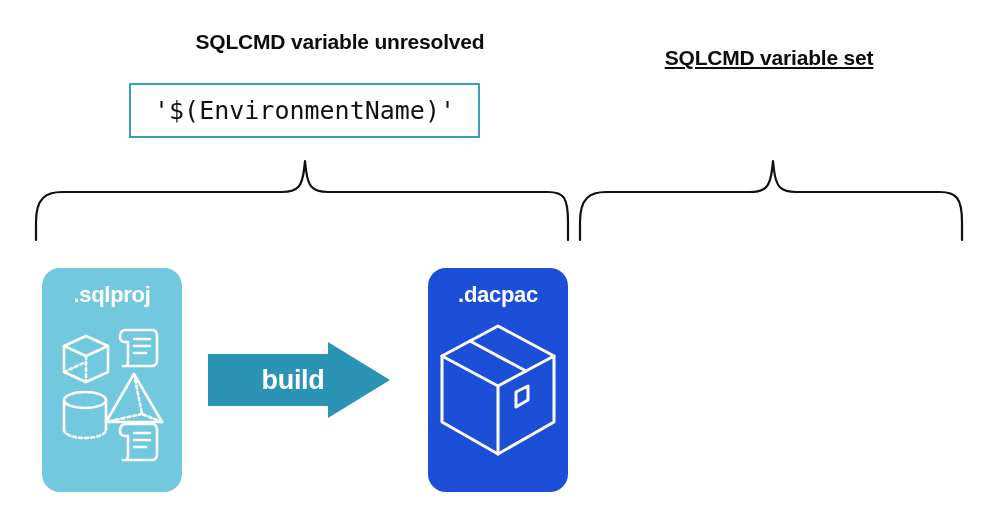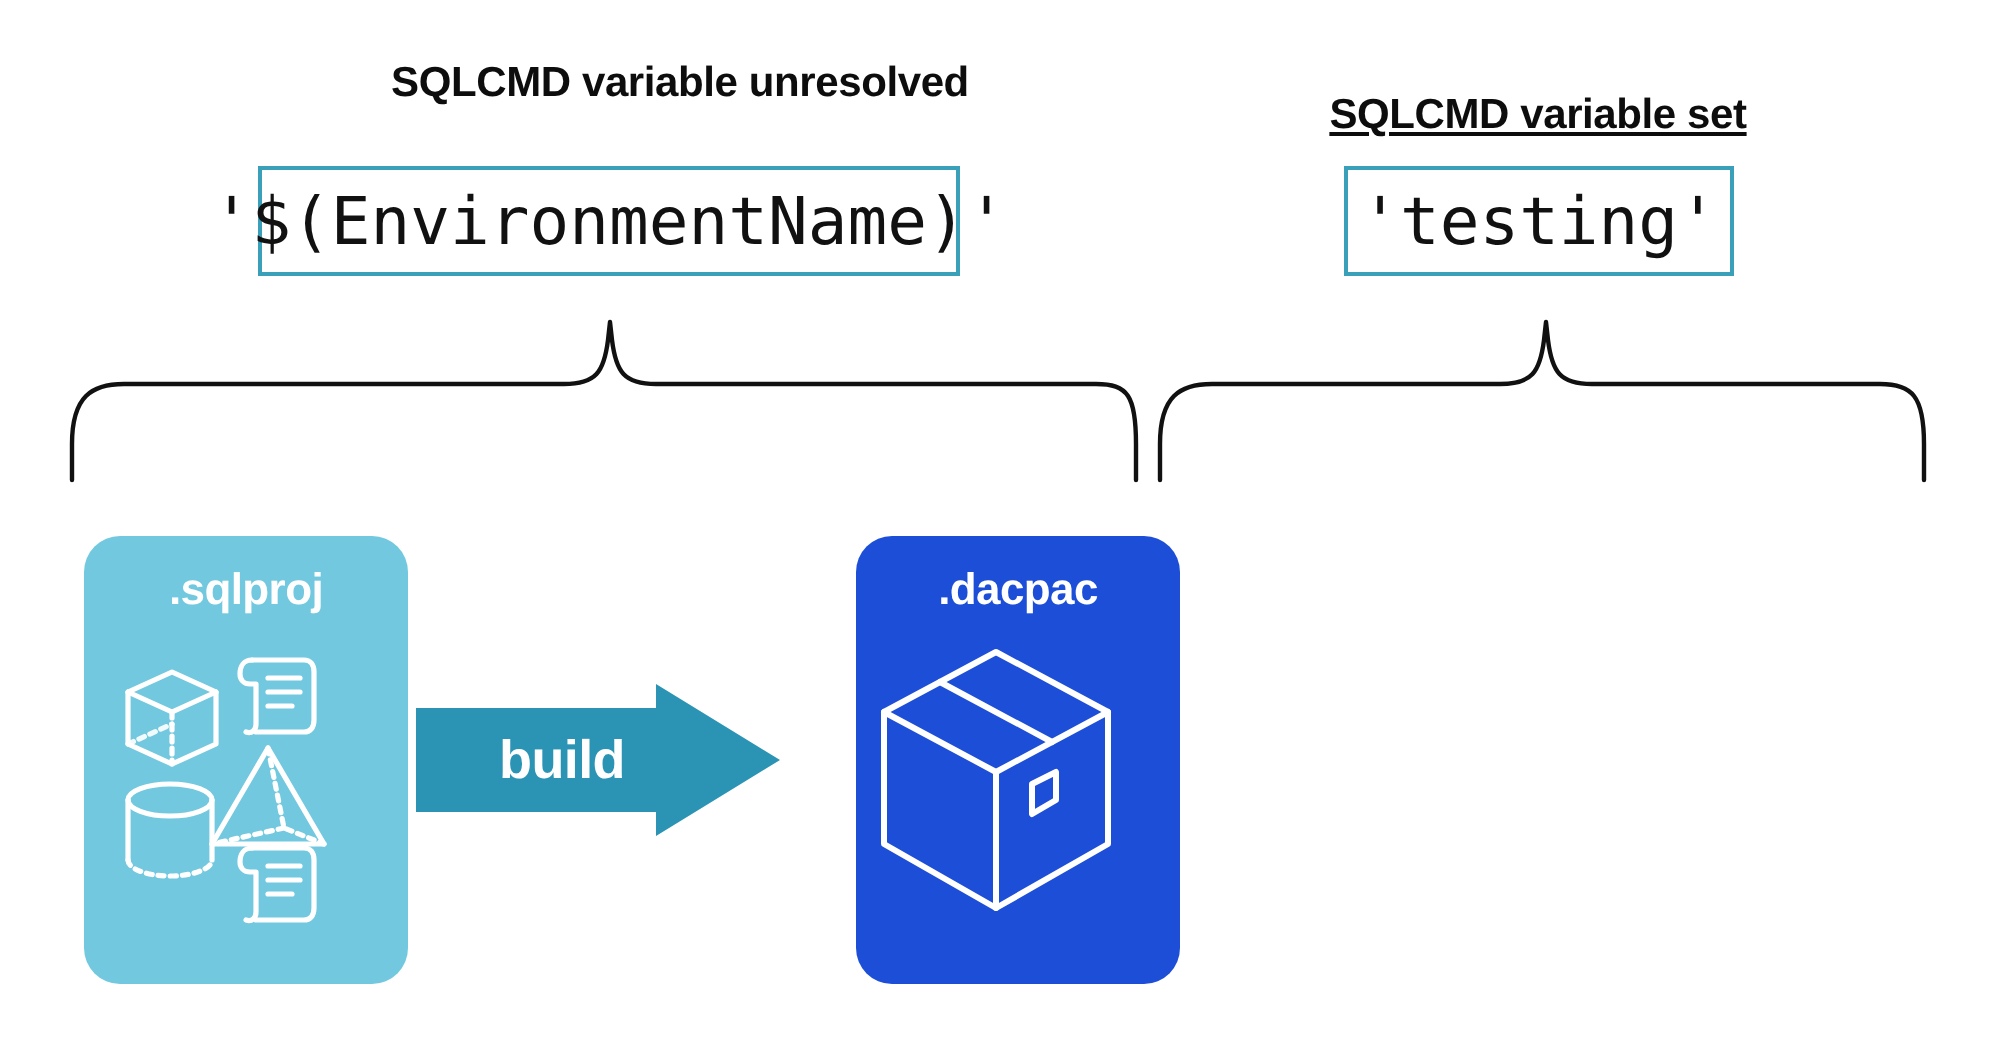--- a/index.html
+++ b/index.html
@@ -39,21 +39,21 @@
   
   .codebox {
     position: absolute;
     box-sizing: border-box;
     border: 2px solid #3a9fb8;
     background: #ffffff;
     display: flex;
     align-items: center;
     justify-content: center;
     font-family: "DejaVu Sans Mono", "Liberation Mono", monospace;
-    font-size: 33px;
+    font-size: 25px;
     color: #111111;
     white-space: nowrap;
     letter-spacing: 0px;
   }
   #codebox-left  { left: 129px; top: 83px; width: 351px; height: 55px; }
   #codebox-right { left: 672px; top: 83px; width: 195px; height: 55px; }
 
   
   .brace-svg {
     position: absolute;
@@ -62,21 +62,21 @@
     width: 1000px;
     height: 100px;
     overflow: visible;
     pointer-events: none;
   }
 
   
   .stagebox {
     position: absolute;
     top: 268px;
-    width: 162px;
+    width: 140px;
     height: 224px;
     border-radius: 18px;
   }
   #box-sqlproj  { left: 42px;  background: #72c8de; }
   #box-dacpac   { left: 428px; background: #1d4ed8; }
   #box-database { left: 822px; background: #24748a; }
 
   .stagebox-label {
     position: absolute;
     top: 14px;
@@ -105,21 +105,21 @@
     width: 182px;
     height: 76px;
   }
   #arrow-build  { left: 208px; }
   #arrow-deploy { left: 600px; }
 
   .arrow svg { display: block; }
 
   .arrow-label {
     position: absolute;
-    left: 0;
+    left: 12px;
     top: 0;
     width: 146px;
     height: 76px;
     display: flex;
     align-items: center;
     justify-content: center;
     font-family: "Liberation Sans", sans-serif;
     font-weight: bold;
     font-size: 27px;
     color: #ffffff;
@@ -132,21 +132,20 @@
 <body>
 
 <div id="stage">
 
   <div class="heading" id="heading-left">SQLCMD variable unresolved</div>
 
   <div class="heading" id="heading-right">SQLCMD variable set</div>
 
   <div class="codebox" id="codebox-left">'$(EnvironmentName)'</div>
 
-  <div class="codebox" id="codebox-right">'testing'</div>
 
   <svg class="brace-svg" viewBox="0 0 1000 100">
 
     <path d="M 36,92
              L 36,74
              C 36,50 46,44 62,44
              L 282,44
              C 298,44 302,38 304,22
              L 305,13
              L 306,22

